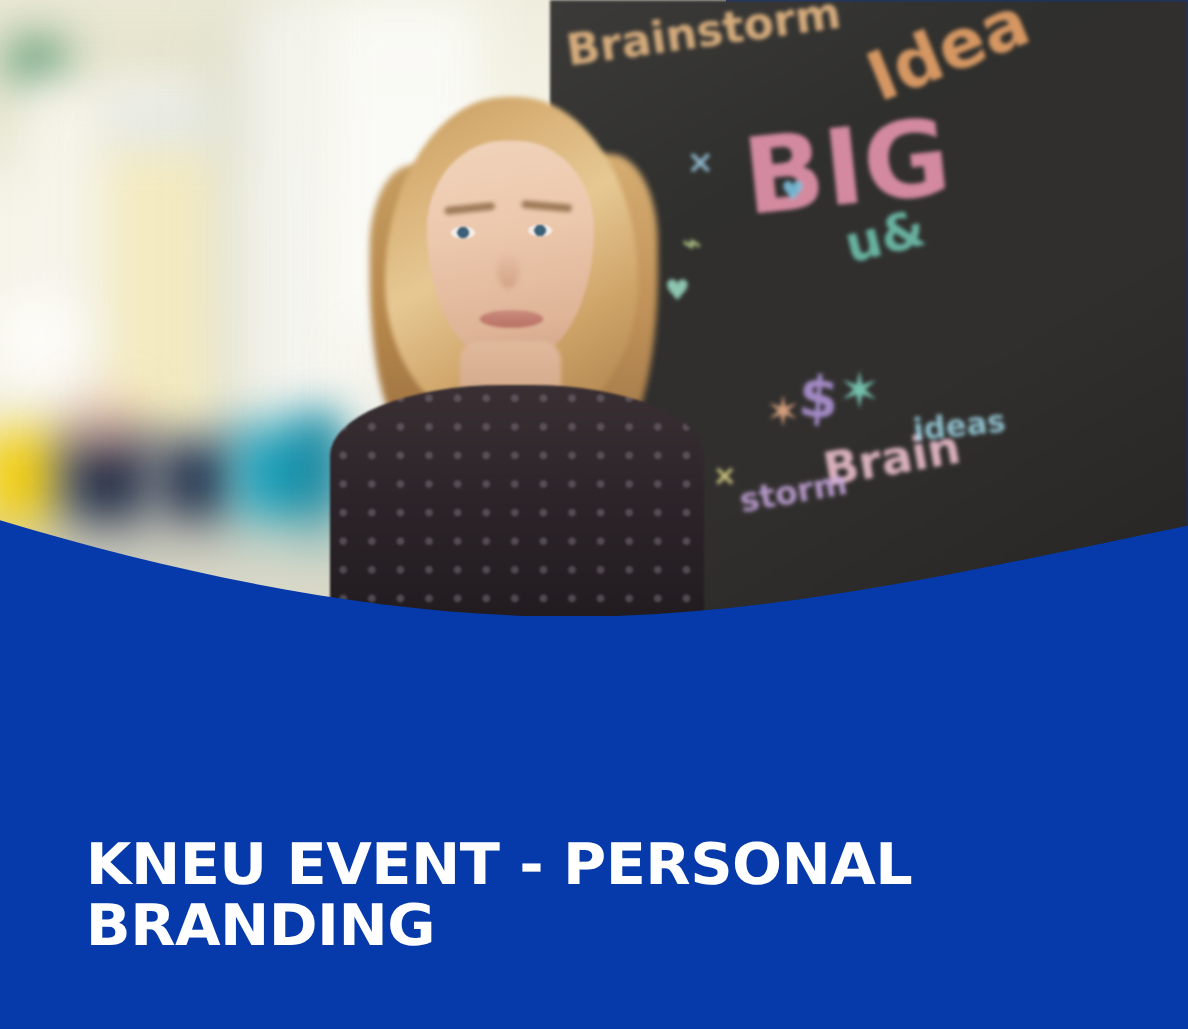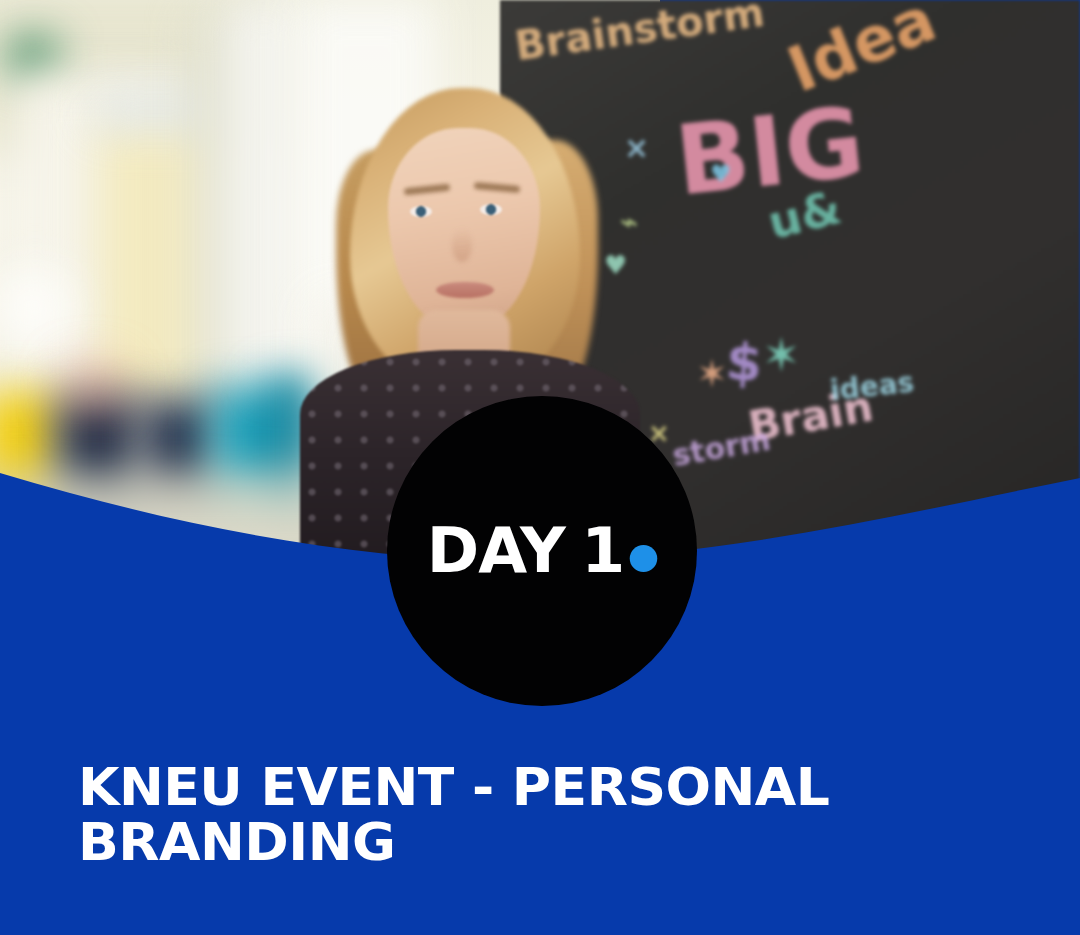--- a/index.html
+++ b/index.html
@@ -184,19 +184,16 @@
       <div class="body"></div>
     </div>
   </div>
 
   <div class="bluewave">
     <svg viewBox="0 0 1080 935" preserveAspectRatio="none" aria-hidden="true">
       <path d="M0,473 C190,530 380,566 560,560 C740,554 920,510 1080,478 L1080,935 L0,935 Z" fill="#063AAB"></path>
     </svg>
   </div>
 
-  <div class="badge">
-    <div class="badge-text"><span>DAY</span><span class="spacer"></span><span>1</span><span class="badge-dot"></span></div>
-  </div>
 
   <div class="title">KNEU EVENT - PERSONAL BRANDING</div>
 
 </div>
 
 </body></html>

